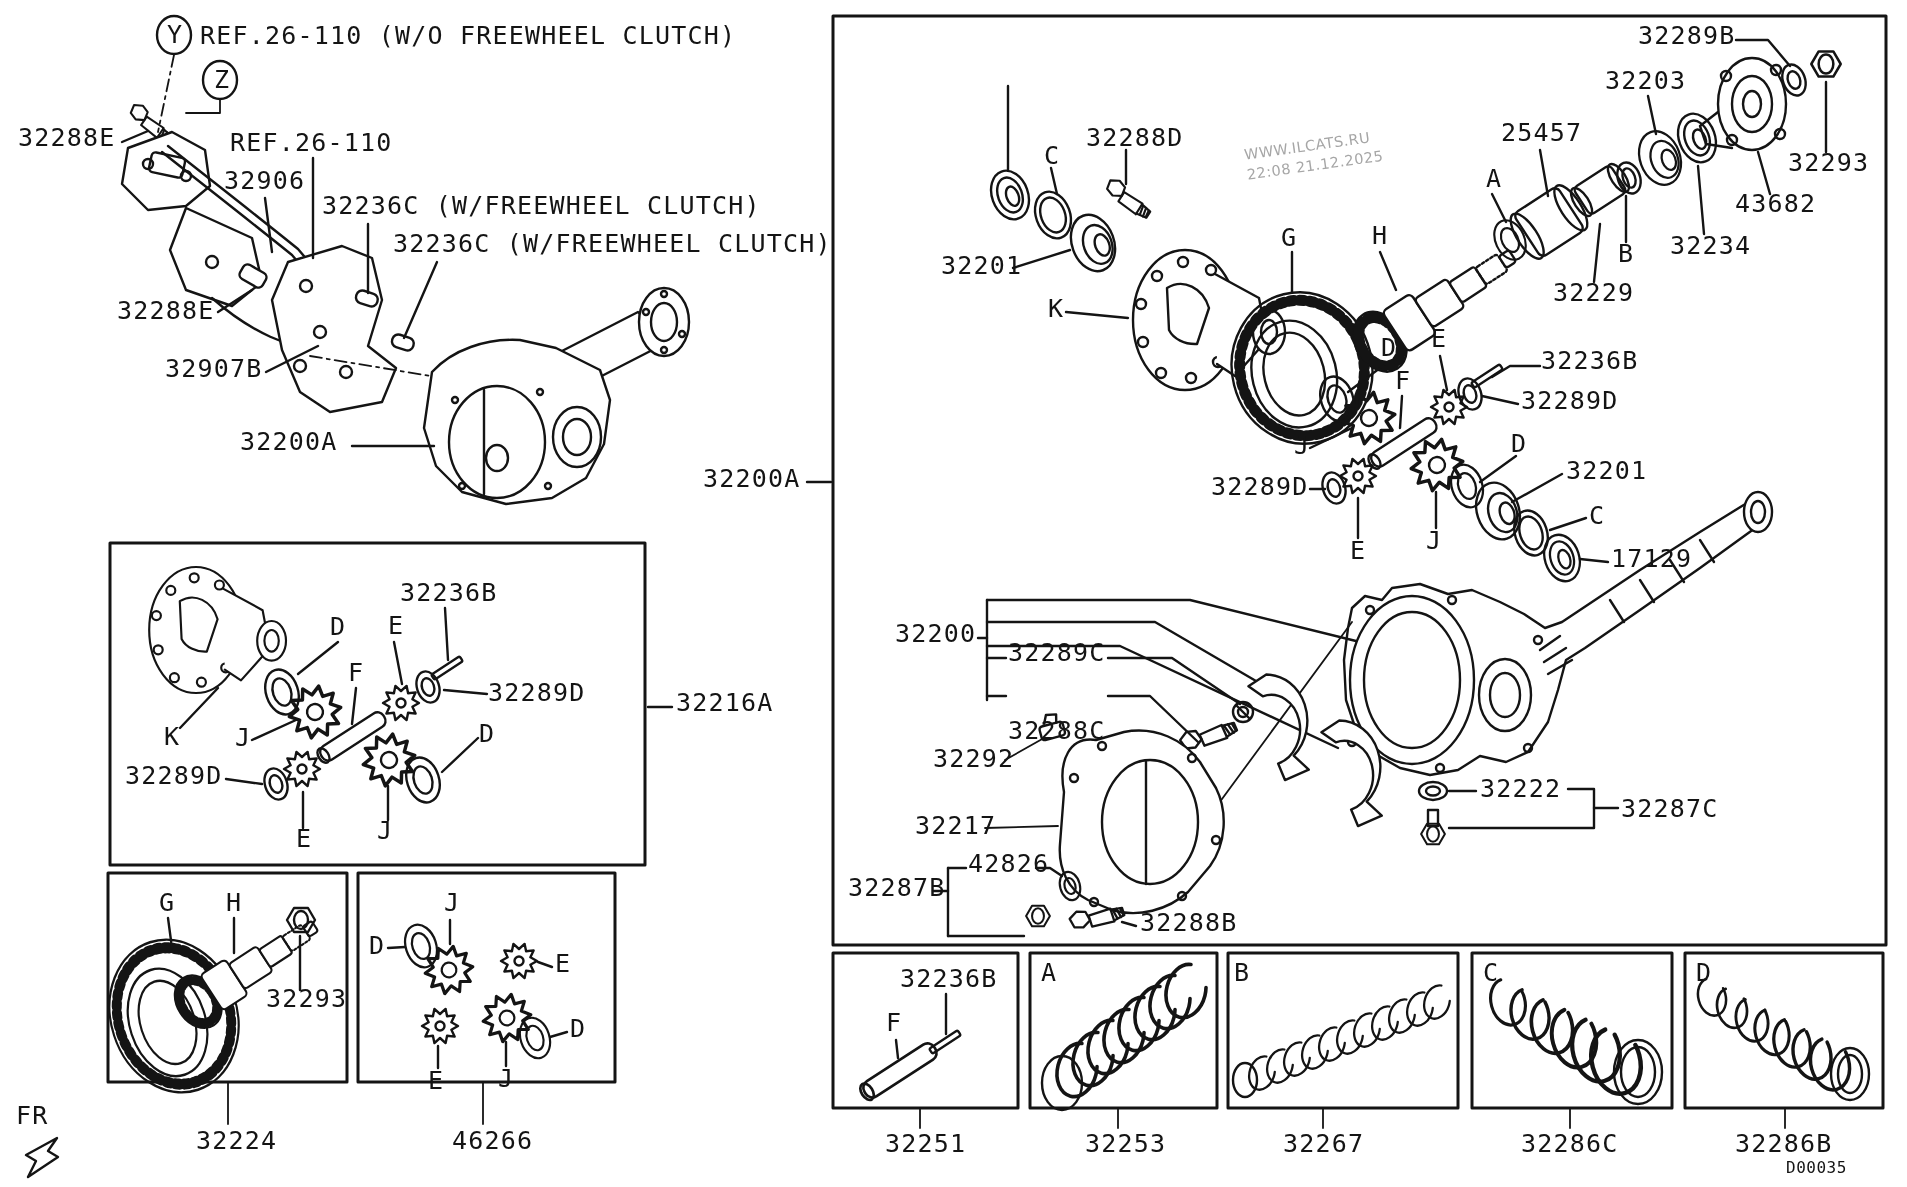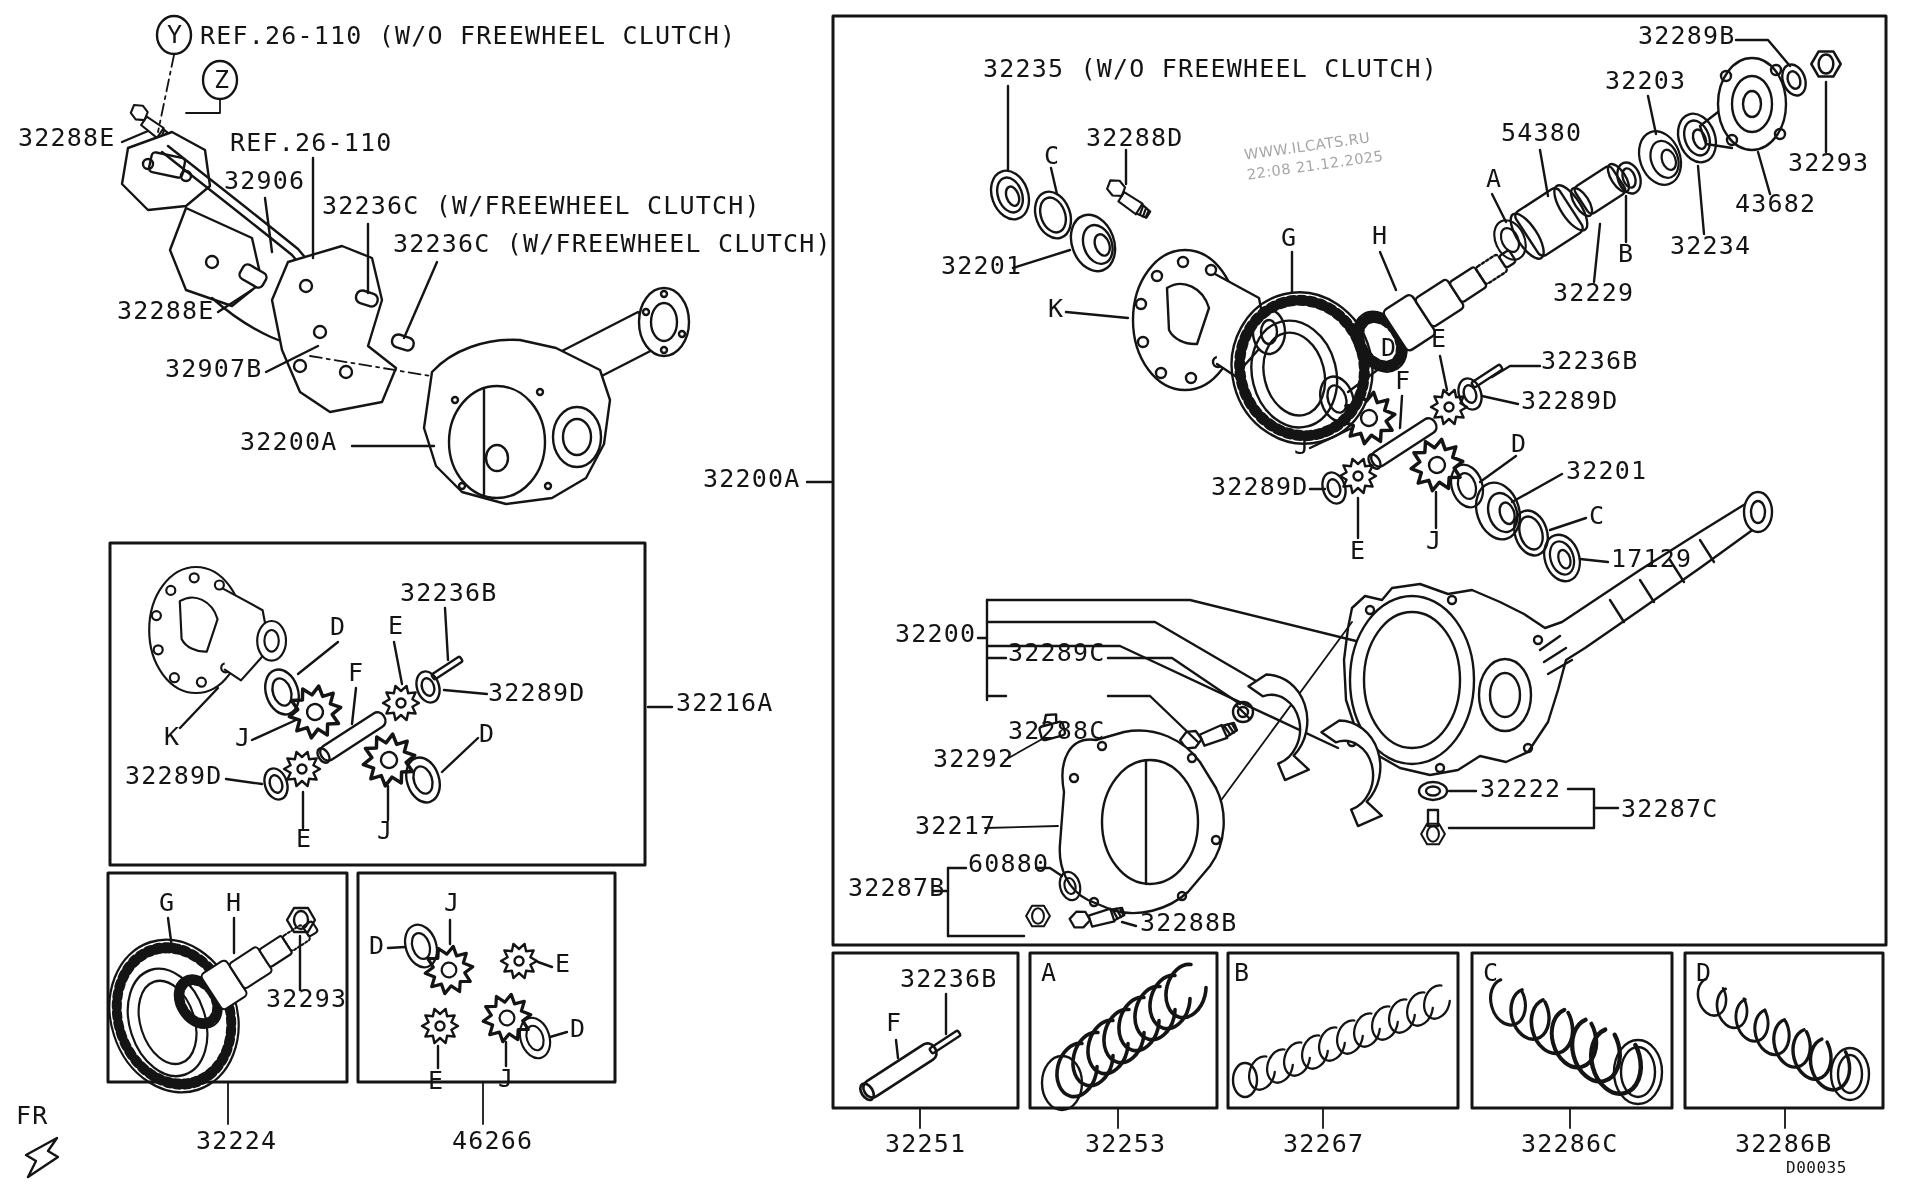--- a/index.html
+++ b/index.html
@@ -504,29 +504,28 @@
 <div class="lbl" style="left:196px;top:1128px">32224</div>
 
 <div class="lbl" style="left:369px;top:933px">D</div>
 <div class="lbl" style="left:444px;top:890px">J</div>
 <div class="lbl" style="left:555px;top:951px">E</div>
 <div class="lbl" style="left:428px;top:1068px">E</div>
 <div class="lbl" style="left:498px;top:1066px">J</div>
 <div class="lbl" style="left:570px;top:1016px">D</div>
 <div class="lbl" style="left:452px;top:1128px">46266</div>
 
-<div class="lbl" style="left:983px;top:56px">32235 (W/O FREEWHEEL CLUTCH)</div>
 <div class="lbl" style="left:1044px;top:143px">C</div>
 <div class="lbl" style="left:1086px;top:125px">32288D</div>
 <div class="lbl" style="left:941px;top:253px">32201</div>
 <div class="lbl" style="left:1048px;top:296px">K</div>
 <div class="lbl" style="left:1281px;top:225px">G</div>
 <div class="lbl" style="left:1372px;top:223px">H</div>
 <div class="lbl" style="left:1486px;top:166px">A</div>
-<div class="lbl" style="left:1501px;top:120px">54380</div>
+<div class="lbl" style="left:1501px;top:120px">25457</div>
 <div class="lbl" style="left:1605px;top:68px">32203</div>
 <div class="lbl" style="left:1638px;top:23px">32289B</div>
 <div class="lbl" style="left:1788px;top:150px">32293</div>
 <div class="lbl" style="left:1735px;top:191px">43682</div>
 <div class="lbl" style="left:1670px;top:233px">32234</div>
 <div class="lbl" style="left:1553px;top:280px">32229</div>
 <div class="lbl" style="left:1618px;top:241px">B</div>
 
 <div class="lbl" style="left:1381px;top:335px">D</div>
 <div class="lbl" style="left:1431px;top:326px">E</div>
@@ -540,21 +539,21 @@
 <div class="lbl" style="left:1511px;top:431px">D</div>
 <div class="lbl" style="left:1566px;top:458px">32201</div>
 <div class="lbl" style="left:1589px;top:503px">C</div>
 <div class="lbl" style="left:1611px;top:546px">17129</div>
 
 <div class="lbl" style="left:895px;top:621px">32200</div>
 <div class="lbl" style="left:1008px;top:640px">32289C</div>
 <div class="lbl" style="left:1008px;top:718px">32288C</div>
 <div class="lbl" style="left:933px;top:746px">32292</div>
 <div class="lbl" style="left:915px;top:813px">32217</div>
-<div class="lbl" style="left:968px;top:851px">60880</div>
+<div class="lbl" style="left:968px;top:851px">42826</div>
 <div class="lbl" style="left:848px;top:875px">32287B</div>
 <div class="lbl" style="left:1140px;top:910px">32288B</div>
 <div class="lbl" style="left:1480px;top:776px">32222</div>
 <div class="lbl" style="left:1621px;top:796px">32287C</div>
 
 <div class="lbl" style="left:900px;top:966px">32236B</div>
 <div class="lbl" style="left:886px;top:1010px">F</div>
 <div class="lbl" style="left:1041px;top:960px">A</div>
 <div class="lbl" style="left:1234px;top:960px">B</div>
 <div class="lbl" style="left:1483px;top:960px">C</div>

